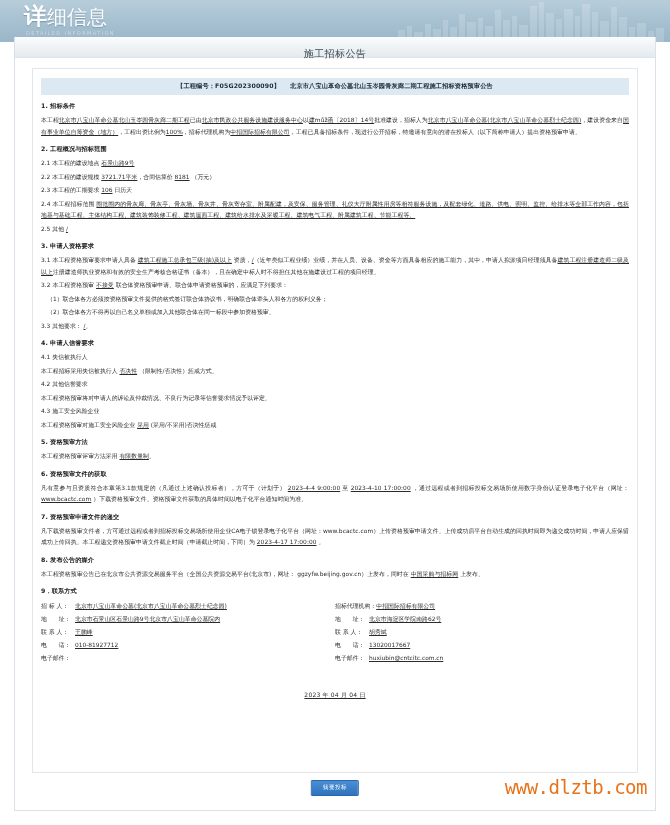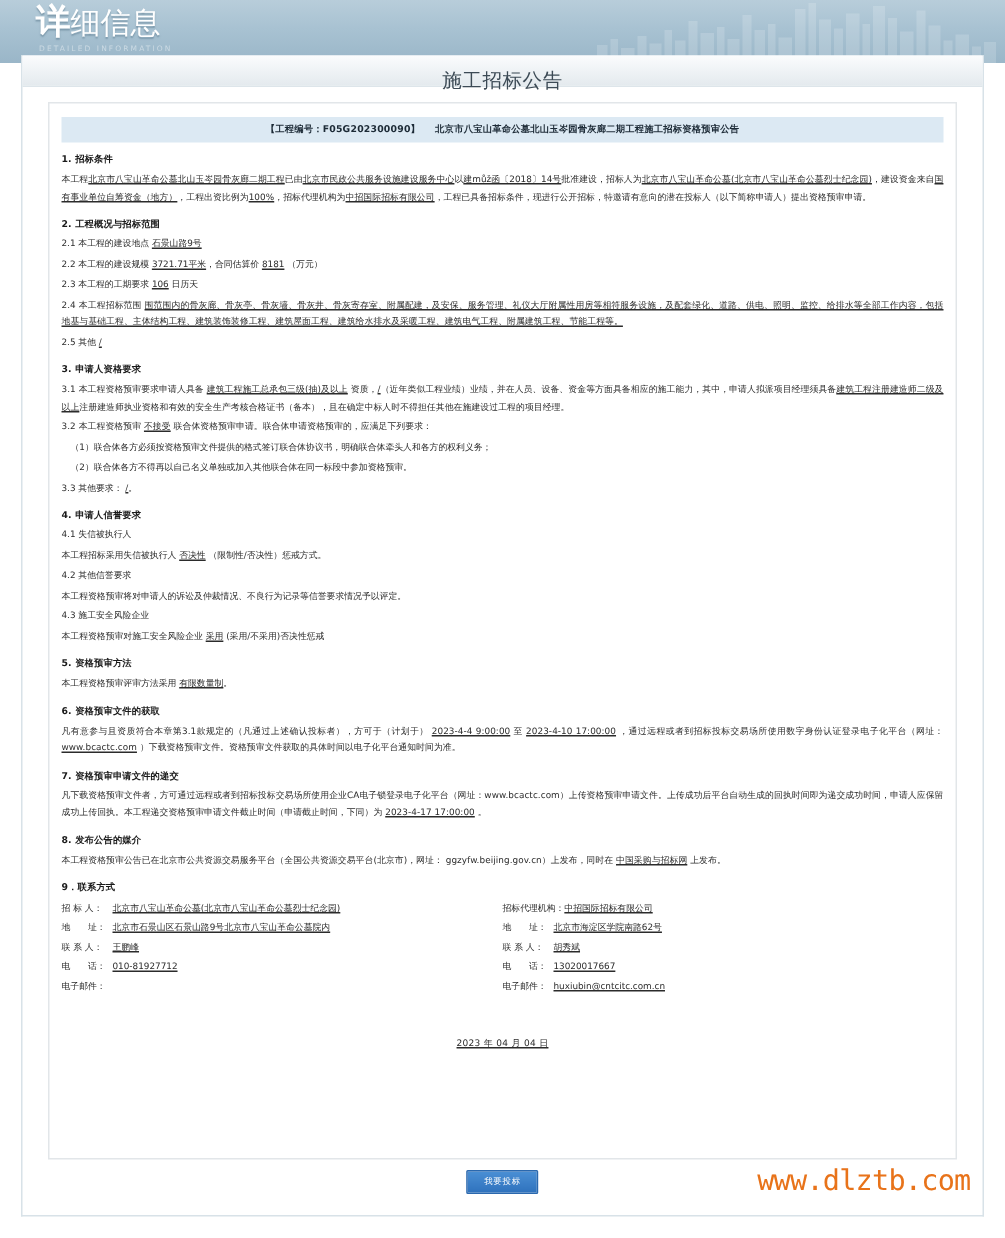--- a/index.html
+++ b/index.html
@@ -35,21 +35,21 @@
   .banner-logo {
     position: absolute;
     left: 24px;
     top: 5px;
     line-height: 1;
   }
   .logo-main {
     font-size: 20px;
     color: #ffffff;
     letter-spacing: 0px;
-    font-family: Liberation Mono, monospace;
+    font-family: Liberation Sans, sans-serif;
     text-shadow: 0 1px 1px rgba(90,120,140,0.55);
   }
   .logo-main .big {
     font-size: 23px;
     font-weight: bold;
   }
   .logo-sub {
     font-size: 5px;
     color: rgba(255,255,255,0.45);
     letter-spacing: 1.4px;
@@ -70,21 +70,21 @@
   }
   .tabstrip {
     height: 20px;
     background: linear-gradient(to bottom, #fbfcfd 0%, #eef2f5 55%, #e4eaee 100%);
     border-bottom: 1px solid #dde5ea;
     display: flex;
     align-items: center;
     justify-content: center;
   }
   .tab-title {
-    font-size: 13px;
+    font-size: 10px;
     color: #3c4a55;
     letter-spacing: 0.4px;
     margin-top: 13px;
   }
 
   
   .doc-wrap {
     padding: 10px 17px 0 17px;
   }
   .doc {

